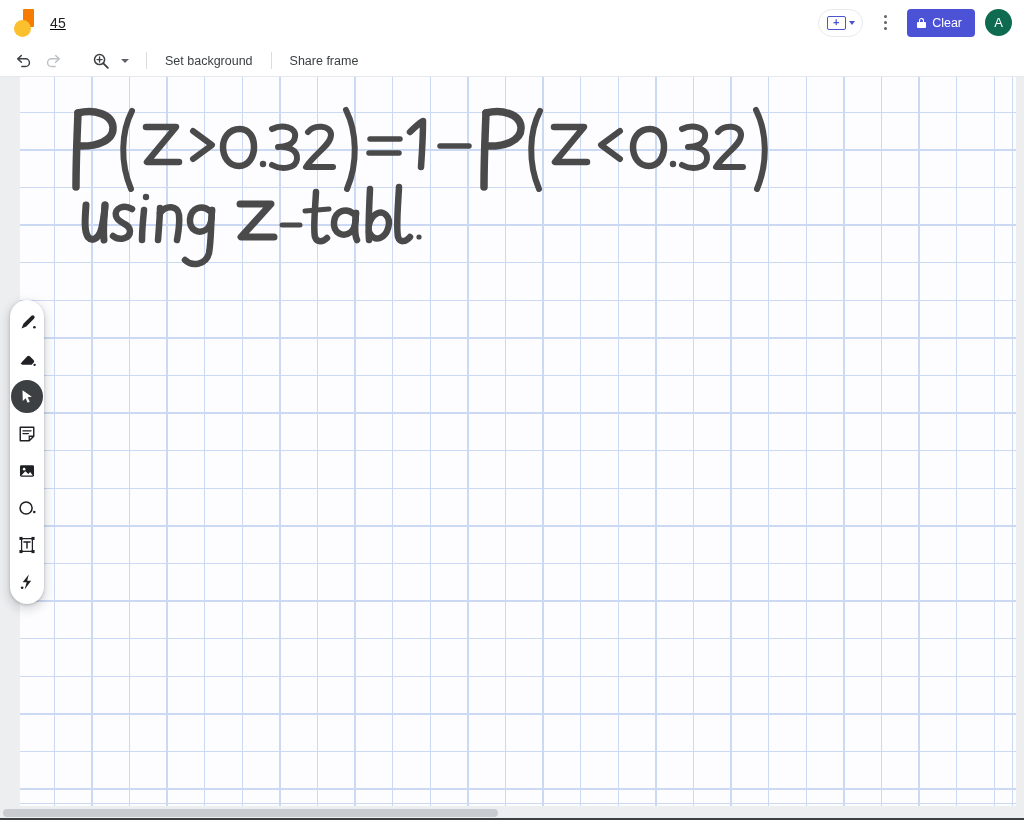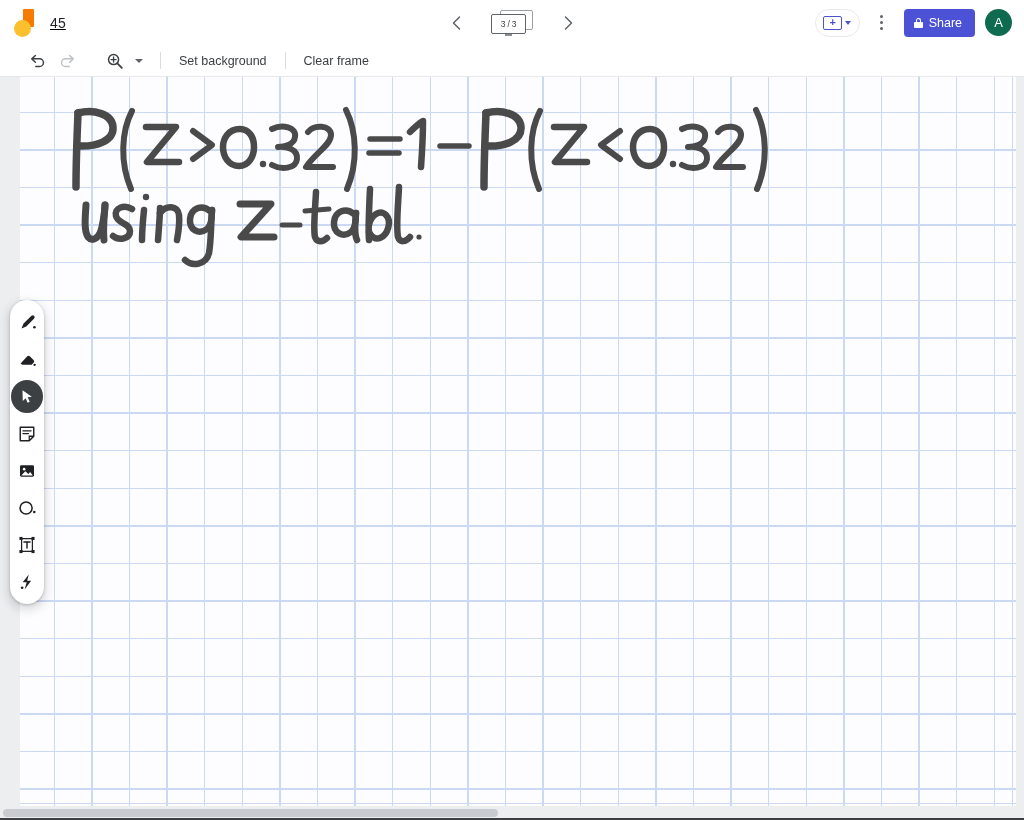--- a/index.html
+++ b/index.html
@@ -105,21 +105,21 @@
   }
   .avatar {
     width: 27px; height: 27px; border-radius: 50%; background: #0f6b4f;
     color: #fff; font-size: 13px; display:flex; align-items:center; justify-content:center;
     cursor:pointer;
   }
 
   
   .toolbar {
     height: 32px; width: 1024px; background: #fff;
-    display: flex; align-items: center; padding-left: 22px; gap: 0px;
+    display: flex; align-items: center; padding-left: 8px; gap: 0px;
     border-bottom: 1px solid #e6e8eb;
   }
   .tb-icon {
     width: 30px; height: 26px; display:flex; align-items:center; justify-content:center;
     cursor:pointer; color:#3c4043;
   }
   .tb-icon.disabled { color:#bdc1c6; }
   .tb-gap { width: 18px; }
   .tb-caret {
     width:18px;height:26px;display:flex;align-items:center;justify-content:center;cursor:pointer;
@@ -190,62 +190,41 @@
   <div class="header">
 
     <div class="header-left">
       <div class="jam-logo">
         <div class="bar"></div>
           <div class="ball"></div>
       </div>
       <div class="doc-title">45</div>
     </div>
 
-    <div class="header-center">
-      <div class="chev-btn">
-        <svg width="9" height="14" viewBox="0 0 9 14">
-            <path d="M7.5 1 L1.5 7 L7.5 13" fill="none" stroke="#5f6368" stroke-width="1.5" stroke-linecap="round" stroke-linejoin="round"></path>
-          </svg>
-      </div>
-
-      <div class="frame-counter">
-        <div class="back-card"></div>
-        <div class="front-card">
-          <span class="label">3 / 3</span>
-        </div>
-        <div class="stand"></div>
-      </div>
-
-      <div class="chev-btn">
-        <svg width="9" height="14" viewBox="0 0 9 14">
-            <path d="M1.5 1 L7.5 7 L1.5 13" fill="none" stroke="#5f6368" stroke-width="1.5" stroke-linecap="round" stroke-linejoin="round"></path>
-          </svg>
-      </div>
-    </div>
 
     <div class="header-right">
       <div class="present-btn">
         <span class="screen">
             <span class="plus">+</span>
           </span>
         <span class="caret"></span>
       </div>
 
       <div class="kebab">
         <i></i>
           <i></i>
           <i></i>
       </div>
 
       <button class="share-btn">
         <span class="lock-ico">
           <span class="shackle"></span>
             <span class="body"></span>
         </span>
-        <span>Share</span>
+        <span>Clear</span>
       </button>
 
       <div class="avatar">A</div>
     </div>
   </div>
 
   <div class="toolbar">
     <div class="tb-icon">
       <svg width="17" height="17" viewBox="0 0 20 20">
           <path d="M4 8 H12.5 a4.5 4.5 0 0 1 0 9 H8" fill="none" stroke="#3c4043" stroke-width="1.7" stroke-linecap="round"></path>
@@ -271,21 +250,21 @@
     <div class="tb-caret">
         <span></span>
       </div>
 
     <div class="tb-sep"></div>
 
     <div class="tb-text">Set background</div>
 
     <div class="tb-sep"></div>
 
-    <div class="tb-text">Clear frame</div>
+    <div class="tb-text">Share frame</div>
   </div>
 
   <div class="canvas-wrap">
     <div class="canvas">
 
       <svg class="ink" viewBox="0 0 996 729">
         <g fill="none" stroke="#4a4a4a" stroke-linecap="round" stroke-linejoin="round">
 
           <path d="M58 36 C57 60, 56 88, 56 110" stroke-width="7.5"></path>
           <path d="M58 36 C74 32, 92 37, 93 50 C94 64, 76 70, 58 69" stroke-width="7.5"></path>

